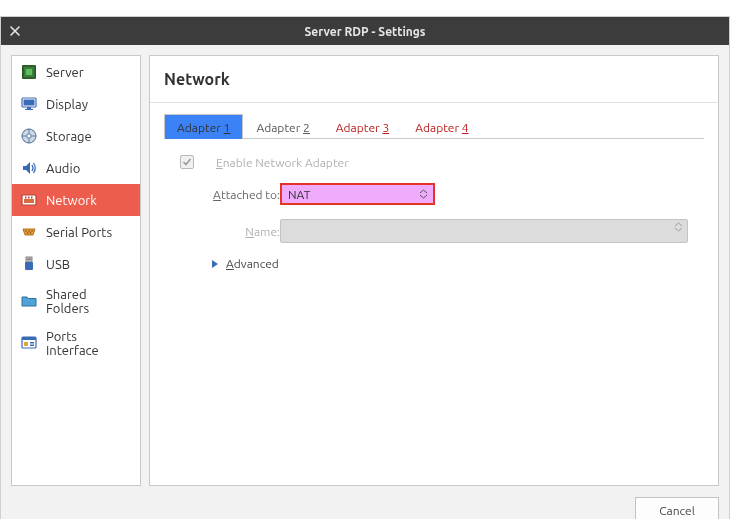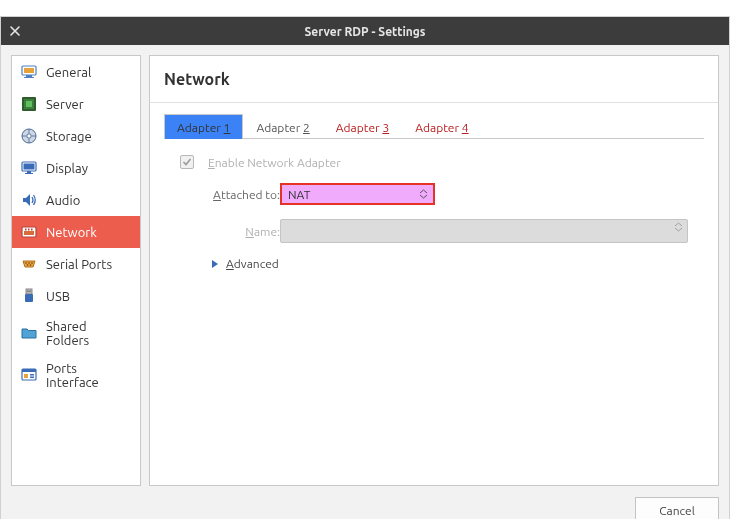--- a/index.html
+++ b/index.html
@@ -33,21 +33,21 @@
   .tab.active { color: #333; background: #3b82f6; border-color: #c8c8c8; }
   .tab .ul { text-decoration: underline; }
 
   .tab-body { padding: 16px 16px 10px 16px; font-size: 12px; color: #666; }
 
   .row { display: flex; align-items: center; margin-bottom: 14px; }
   .row .label { width: 100px; text-align: right; color: #666; }
   .row .label.disabled { color: #b0b0b0; }
   .row .field { flex: 1; }
 
-  .checkbox { display: flex; align-items: center; gap: 14px; color: #b0b0b0; }
+  .checkbox { display: flex; align-items: center; gap: 22px; color: #b0b0b0; }
   .checkbox .box { width: 14px; height: 14px; border: 1px solid #b8b8b8; border-radius: 2px; display: flex; align-items: center; justify-content: center; background: #f0f0f0; }
   .checkbox .box svg { display:block; }
 
   .dropdown { height: 22px; border: 2px solid #e53328; background: #f0abfc; display: flex; align-items: center; padding: 0 4px 0 6px; width: 155px; position: relative; }
   .dropdown .value { flex: 1; color: #333; font-size: 12px; }
   .dropdown .arrows { width: 12px; display: flex; flex-direction: column; align-items: center; line-height: 0; }
   .dropdown .arrows svg { display: block; }
 
   .name-input { flex:1; height: 24px; background: #dcdcdc; border: 1px solid #c4c4c4; border-radius: 2px; position: relative; }
   .name-input .arrows { position: absolute; right: 4px; top: 2px; display:flex; flex-direction:column; line-height:0;}
@@ -74,64 +74,53 @@
           <path d="M2 2 L10 10 M10 2 L2 10" stroke="#e6e6e6" stroke-width="1.6" stroke-linecap="round"></path>
         </svg>
     </span>
     <span class="title">Server RDP - Settings</span>
   </div>
 
   <div class="main">
 
     <div class="sidebar">
 
-      <div class="sidebar-item">
-        <span class="icon">
-            <svg width="18" height="18" viewBox="0 0 18 18">
-              <rect x="2" y="3" width="14" height="9" rx="1" fill="#fff" stroke="#4f7fbf" stroke-width="1.2"></rect>
-              <rect x="4" y="5" width="10" height="5" fill="#e8a23a"></rect>
-              <rect x="6" y="12" width="6" height="2" fill="#4f7fbf"></rect>
-              <rect x="4" y="14" width="10" height="1" fill="#4f7fbf"></rect>
-            </svg>
-          </span>
-        <span>General</span>
-      </div>
 
       <div class="sidebar-item">
         <span class="icon">
             <svg width="18" height="18" viewBox="0 0 18 18">
               <rect x="2" y="2" width="14" height="14" rx="1" fill="#2d5d2d"></rect>
               <rect x="4" y="4" width="10" height="10" fill="#3d7d3d"></rect>
               <rect x="6" y="6" width="6" height="6" fill="#5fbf5f"></rect>
             </svg>
           </span>
         <span>Server</span>
-      </div>
-
-      <div class="sidebar-item">
-        <span class="icon">
-            <svg width="18" height="18" viewBox="0 0 18 18">
-              <circle cx="9" cy="9" r="7" fill="#cfd8e2" stroke="#4a6a9a" stroke-width="1"></circle>
-              <circle cx="9" cy="9" r="2.2" fill="#fff" stroke="#4a6a9a"></circle>
-              <path d="M9 2 L9 6 M9 12 L9 16 M2 9 L6 9 M12 9 L16 9" stroke="#4a6a9a" stroke-width="0.8"></path>
-            </svg>
-          </span>
-        <span>Storage</span>
       </div>
 
       <div class="sidebar-item">
         <span class="icon">
             <svg width="18" height="18" viewBox="0 0 18 18">
               <rect x="2" y="3" width="14" height="9" rx="1" fill="#fff" stroke="#3a6bb6" stroke-width="1.2"></rect>
               <rect x="3.5" y="4.5" width="11" height="6" fill="#3a6bb6"></rect>
               <rect x="7" y="12" width="4" height="2" fill="#3a6bb6"></rect>
               <rect x="5" y="14" width="8" height="1" fill="#3a6bb6"></rect>
             </svg>
           </span>
         <span>Display</span>
+      </div>
+
+      <div class="sidebar-item">
+        <span class="icon">
+            <svg width="18" height="18" viewBox="0 0 18 18">
+              <circle cx="9" cy="9" r="7" fill="#cfd8e2" stroke="#4a6a9a" stroke-width="1"></circle>
+              <circle cx="9" cy="9" r="2.2" fill="#fff" stroke="#4a6a9a"></circle>
+              <path d="M9 2 L9 6 M9 12 L9 16 M2 9 L6 9 M12 9 L16 9" stroke="#4a6a9a" stroke-width="0.8"></path>
+            </svg>
+          </span>
+        <span>Storage</span>
       </div>
 
       <div class="sidebar-item">
         <span class="icon">
             <svg width="18" height="18" viewBox="0 0 18 18">
               <path d="M3 7 L6 7 L10 3 L10 15 L6 11 L3 11 Z" fill="#3a6bb6"></path>
               <path d="M12 6 Q14 9 12 12" stroke="#3a6bb6" stroke-width="1.3" fill="none"></path>
               <path d="M13.5 4 Q17 9 13.5 14" stroke="#3a6bb6" stroke-width="1.3" fill="none"></path>
             </svg>
           </span>

